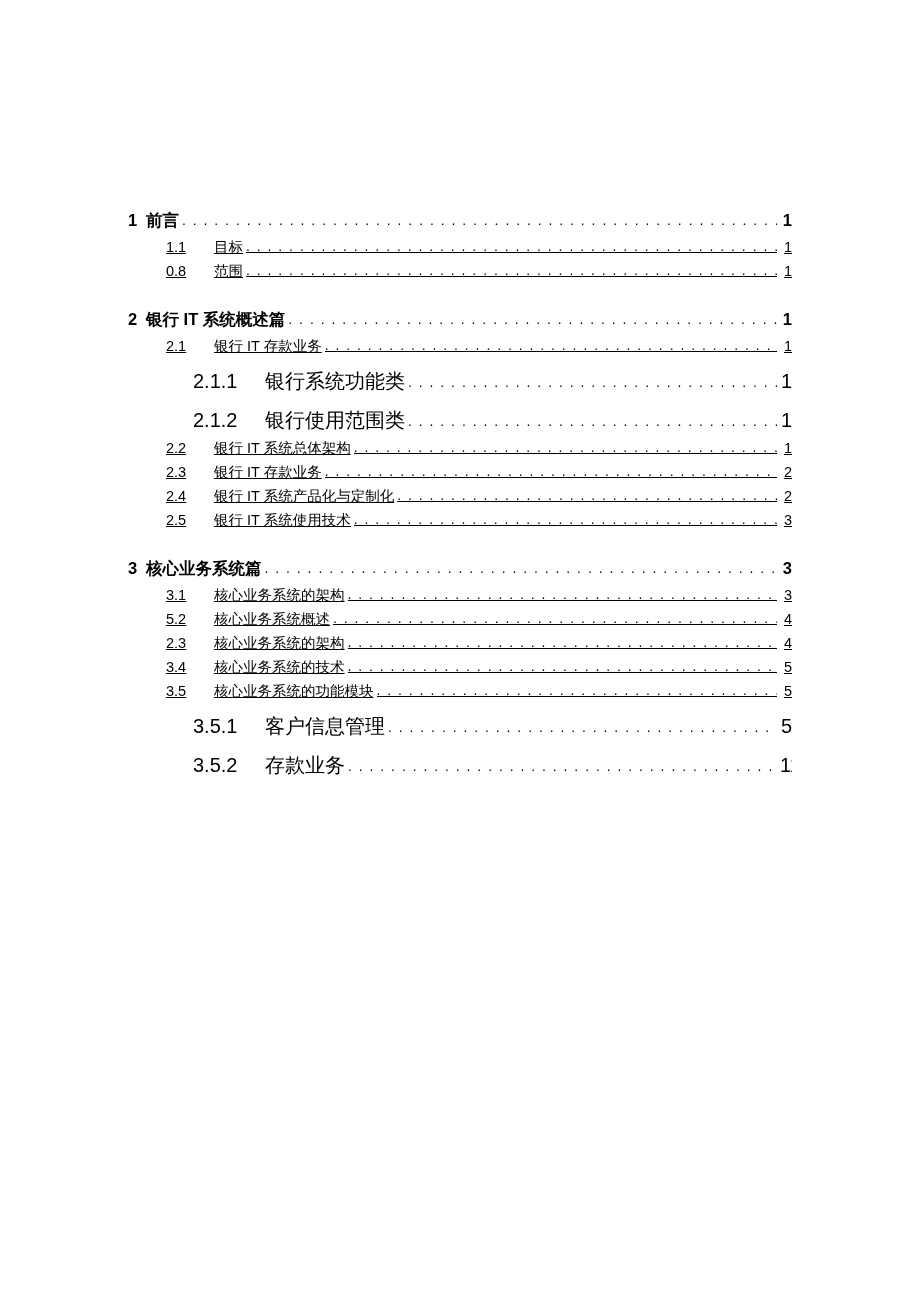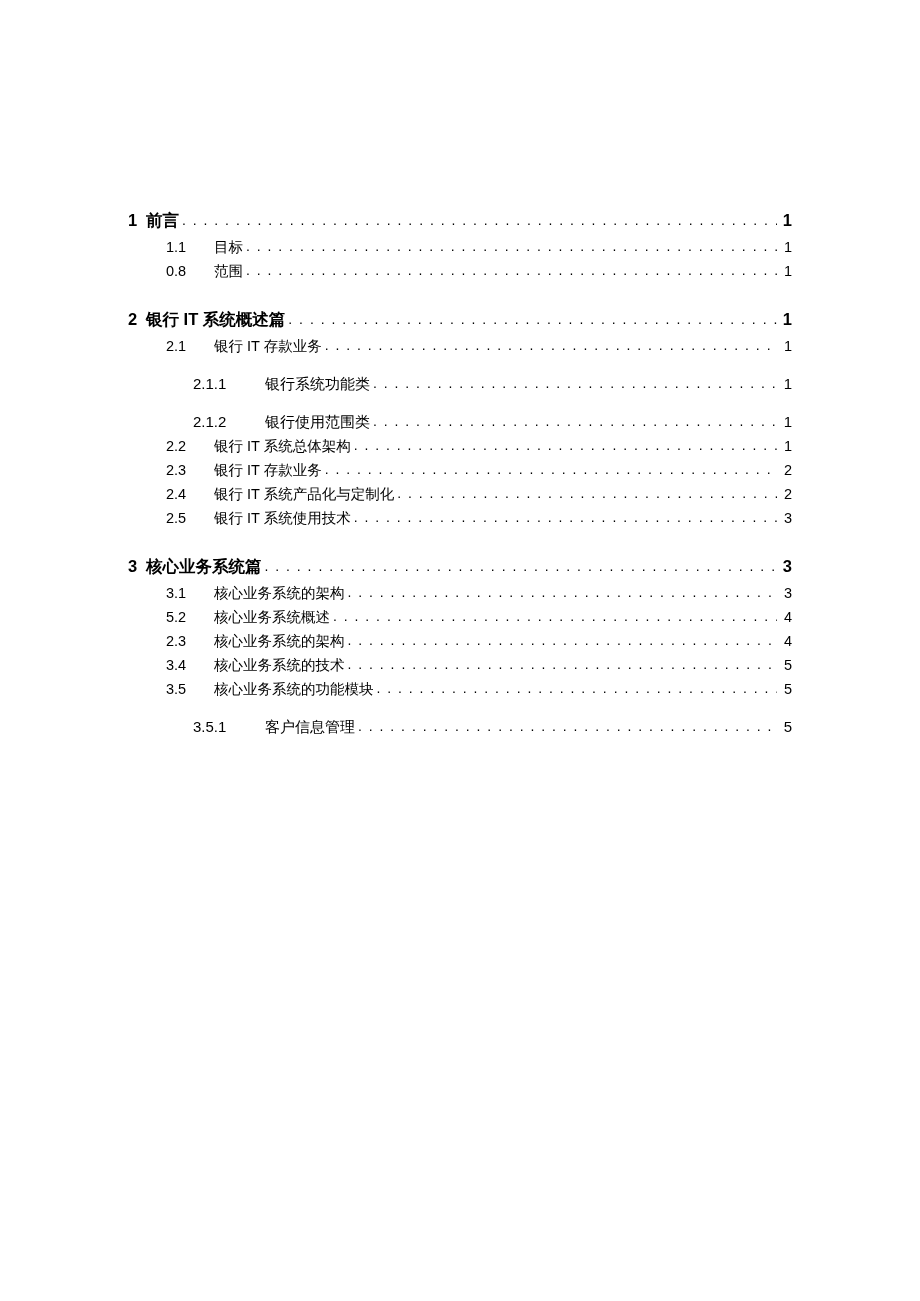--- a/index.html
+++ b/index.html
@@ -23,24 +23,25 @@
       font-size: 16.5px;
       margin-top: 28px;
       margin-bottom: 6px;
     }
     .toc-l1:first-child { margin-top: 0; }
     .toc-l2 {
       font-size: 14.5px;
       margin-top: 5px;
       margin-bottom: 5px;
       padding-left: 38px;
+      text-decoration: underline;
     }
     .toc-l3 {
-      font-size: 15px;
-      margin-top: 19px;
+      font-size: 20px;
+      margin-top: 12px;
       margin-bottom: 5px;
       padding-left: 65px;
       justify-content: space-between;
     }
     .num-l1 { min-width: 14px; margin-right: 4px; }
     .num-l2 { min-width: 48px; }
     .num-l3 { min-width: 72px; }
     .title { margin-right: 3px; }
     .leader {
       flex: 1 1 auto;
@@ -170,13 +171,19 @@
       <span class="title">核心业务系统的功能模块</span>
       <span class="leader"></span>
       <span class="page">5</span>
     </div>
     <div class="toc-entry toc-l3">
       <span class="num-l3">3.5.1</span>
       <span class="title">客户信息管理</span>
       <span class="leader"></span>
       <span class="page">5</span>
     </div>
+    <div class="toc-entry toc-l3">
+      <span class="num-l3">3.5.2</span>
+      <span class="title">存款业务</span>
+      <span class="leader"></span>
+      <span class="page">11</span>
+    </div>
   </div>
 
 </body></html>

